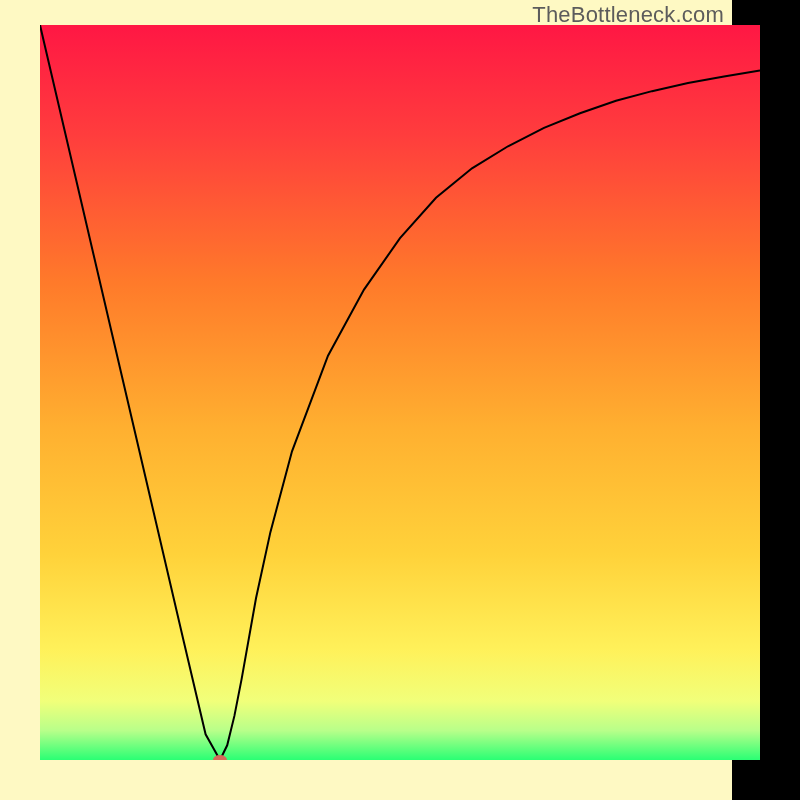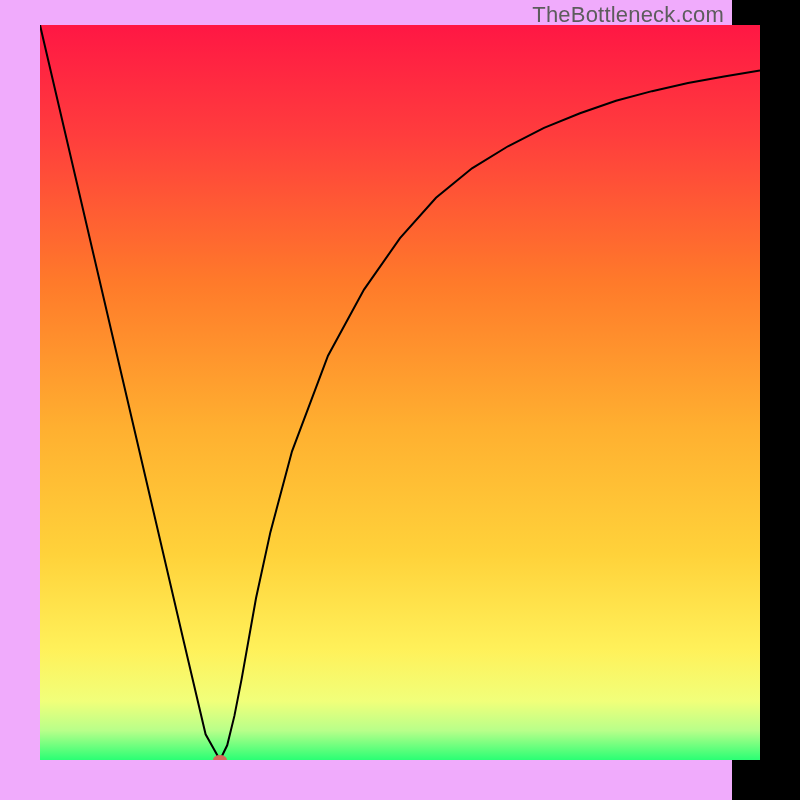--- a/index.html
+++ b/index.html
@@ -8,21 +8,21 @@
     width: 800px;
     height: 800px;
     overflow: hidden;
     background: #000;
     font-family: Arial, Helvetica, sans-serif;
   }
   .frame {
     position: relative;
     width: 732px;
     height: 800px;
-    background: #f0abfc;
+    background: #fef9c3;
   }
   .watermark {
     position: absolute;
     top: 2px;
     right: 8px;
     color: #5c5c5c;
     font-size: 22px;
     font-weight: 500;
     letter-spacing: 0.2px;
     z-index: 5;

